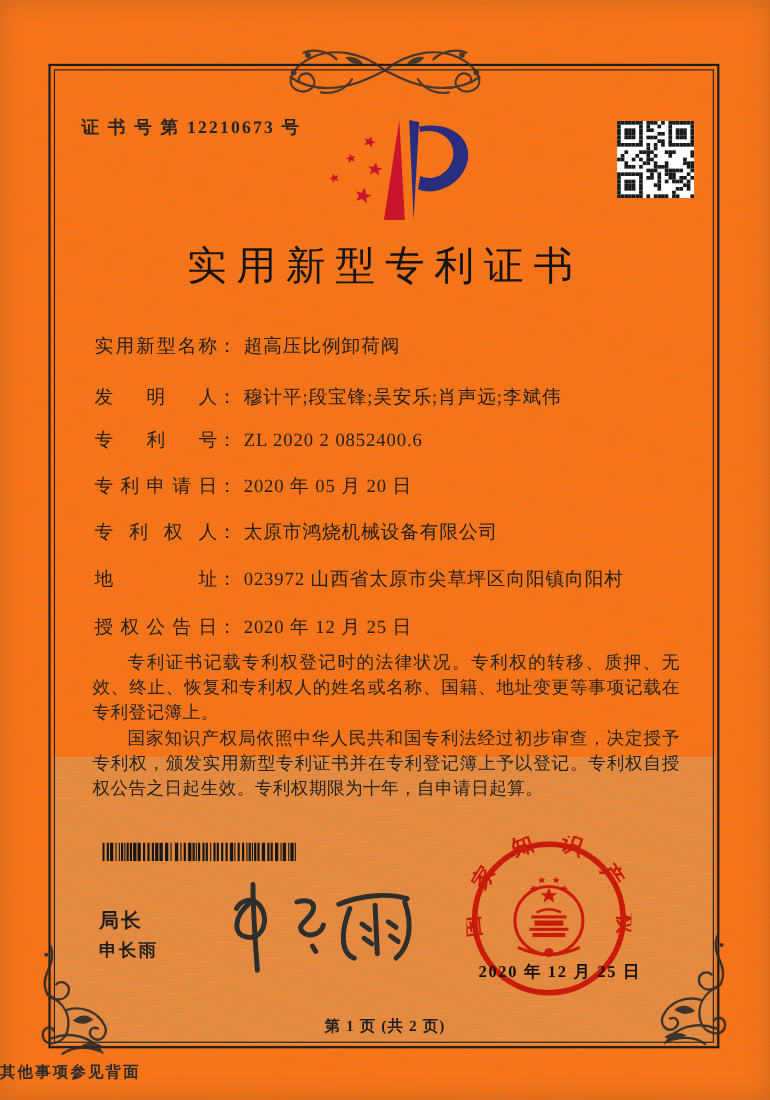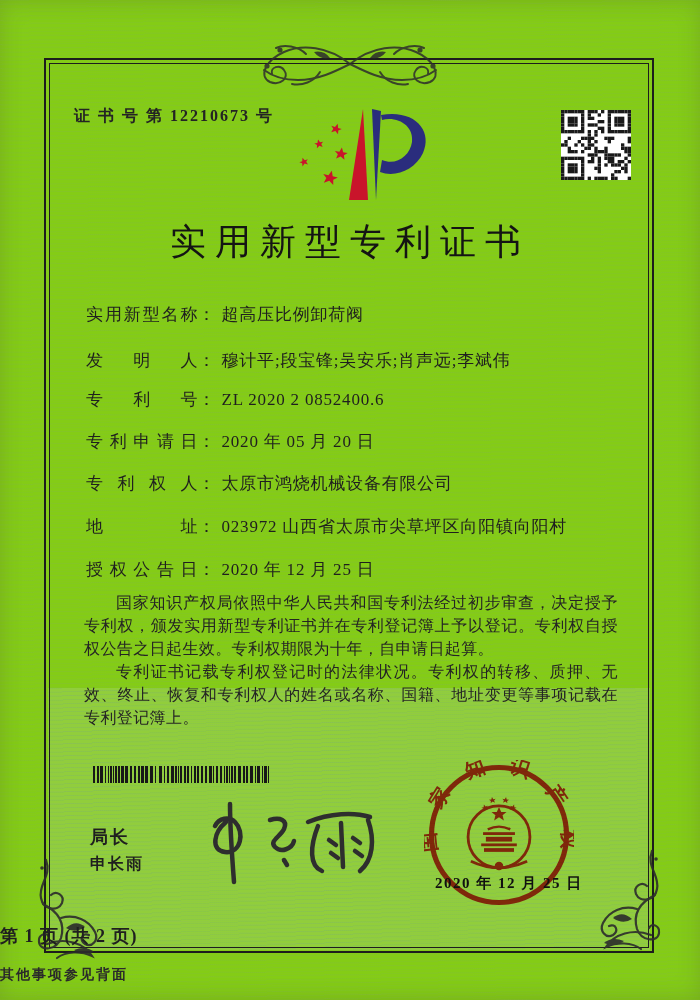--- a/index.html
+++ b/index.html
@@ -4,21 +4,21 @@
 <style>
   html,body{margin:0;padding:0;}
   body{
     width:700px;height:1000px;overflow:hidden;
     background:#d8d6d1;
     font-family:"Liberation Serif", serif;
     color:#1f1f1f;
   }
   .photo{
     position:relative;width:700px;height:1000px;
-    background:#84cc16;
+    background:#f97316;
     box-shadow:inset 0 0 22px rgba(60,55,45,.22);
   }
   
   .texture{
     position:absolute;inset:0;pointer-events:none;
     background-image:
       repeating-linear-gradient(179deg, rgba(120,160,130,.10) 0 1px, transparent 1px 4px),
       repeating-linear-gradient(2deg, rgba(150,150,140,.05) 0 1px, transparent 1px 6px);
   }
   .green-tint{
@@ -67,21 +67,21 @@
   .barcode{position:absolute;left:93px;top:766px;width:176px;height:17px;}
   .sig-title{position:absolute;left:90px;top:825px;font-size:18px;font-weight:600;letter-spacing:2px;}
   .sig-name{position:absolute;left:90px;top:854px;font-size:16px;font-weight:600;letter-spacing:2px;}
   .sig-script{position:absolute;left:196px;top:800px;width:185px;height:92px;}
 
   .seal{position:absolute;left:424px;top:760px;width:150px;height:150px;mix-blend-mode:multiply;}
   .seal-date{
     position:absolute;left:435px;top:874px;
     font-size:15px;font-weight:700;letter-spacing:1.5px;color:#101010;
   }
-  .page-no{position:absolute;left:0;right:0;top:924px;text-align:left;font-size:18px;font-weight:600;letter-spacing:1px;}
+  .page-no{position:absolute;left:0;right:0;top:924px;text-align:center;font-size:14px;font-weight:600;letter-spacing:1px;}
   .back-note{position:absolute;left:0;right:0;top:966px;text-align:left;font-size:14px;font-weight:600;letter-spacing:2px;color:#2a2a2a;}
 </style>
 </head>
 <body>
 
 <div class="photo">
   <div class="texture"></div>
   <div class="green-tint"></div>
 
   <div class="frame-outer">
@@ -374,22 +374,22 @@
     </div>
     <div class="field-row r6">
       <span class="flabel">地址</span><span class="fcolon">：</span><span class="fvalue">023972 山西省太原市尖草坪区向阳镇向阳村</span>
     </div>
     <div class="field-row r7">
       <span class="flabel">授权公告日</span><span class="fcolon">：</span><span class="fvalue">2020 年 12 月 25 日</span>
     </div>
   </div>
 
   <div class="body-text">
+    <p>专利证书记载专利权登记时的法律状况。专利权的转移、质押、无效、终止、恢复和专利权人的姓名或名称、国籍、地址变更等事项记载在专利登记簿上。</p>
     <p>国家知识产权局依照中华人民共和国专利法经过初步审查，决定授予专利权，颁发实用新型专利证书并在专利登记簿上予以登记。专利权自授权公告之日起生效。专利权期限为十年，自申请日起算。</p>
-    <p>专利证书记载专利权登记时的法律状况。专利权的转移、质押、无效、终止、恢复和专利权人的姓名或名称、国籍、地址变更等事项记载在专利登记簿上。</p>
   </div>
 
   <div class="barcode">
     <svg width="176" height="17" viewBox="0 0 176 17">
         <rect x="0" y="0" width="2" height="17" fill="#171717"></rect>
         <rect x="4" y="0" width="2" height="17" fill="#171717"></rect>
         <rect x="7" y="0" width="3" height="17" fill="#171717"></rect>
         <rect x="12" y="0" width="1" height="17" fill="#171717"></rect>
         <rect x="15" y="0" width="1" height="17" fill="#171717"></rect>
         <rect x="17" y="0" width="2" height="17" fill="#171717"></rect>

